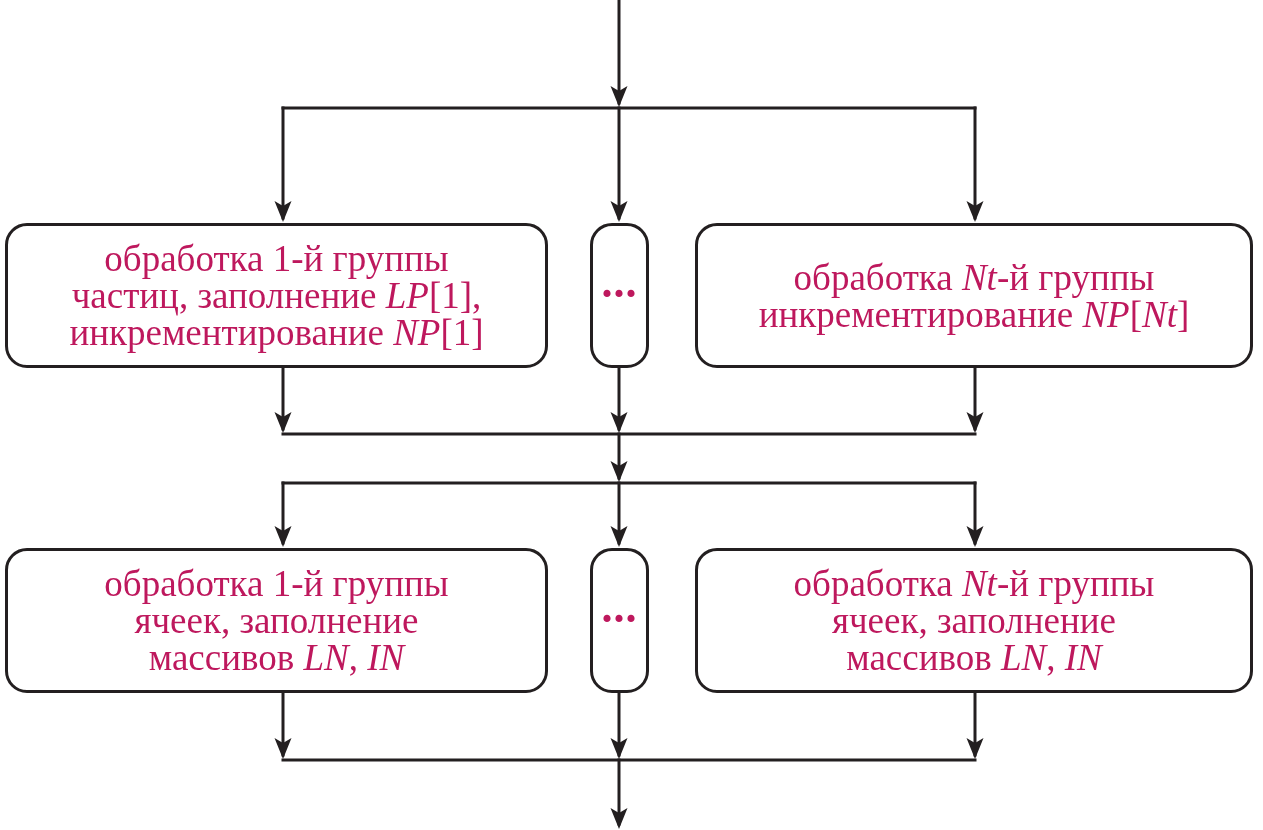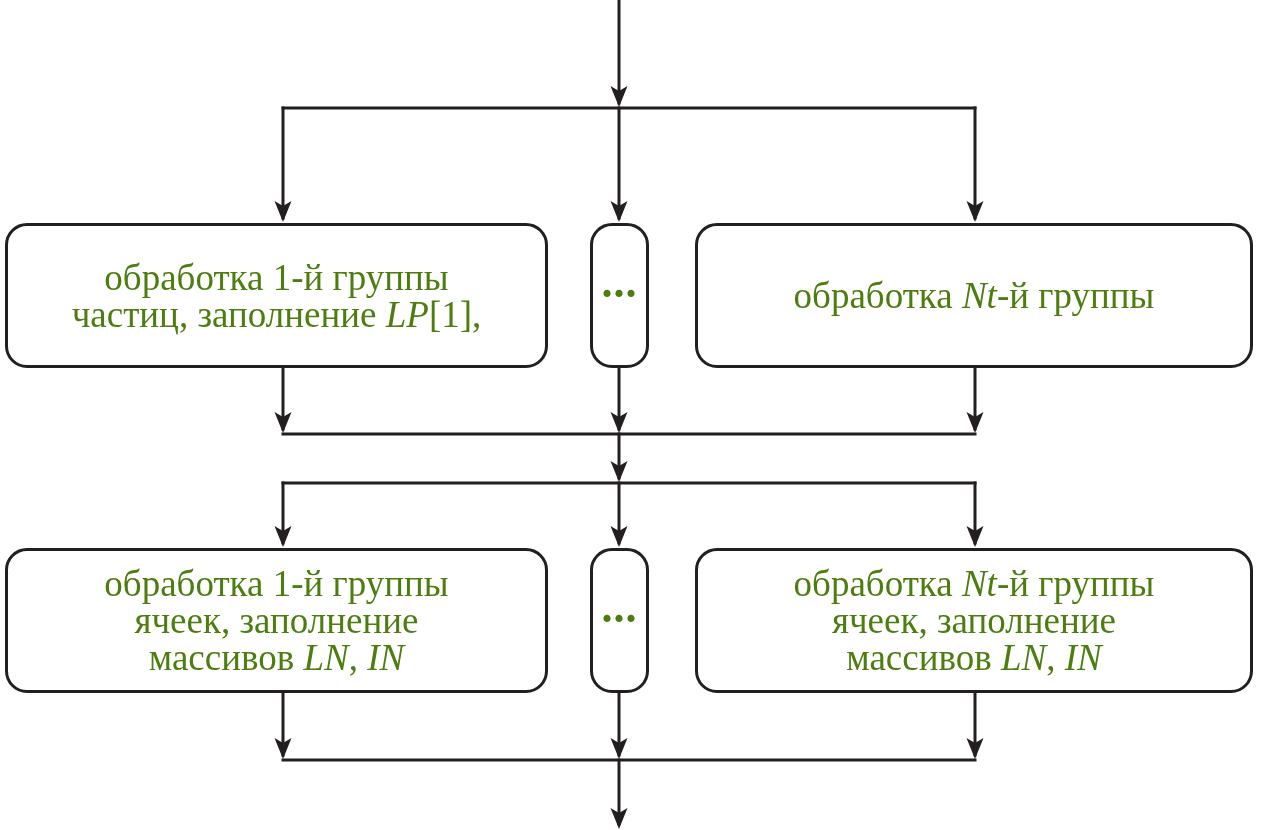--- a/index.html
+++ b/index.html
@@ -15,21 +15,21 @@
     position: absolute;
     left: 0; top: 0;
     width: 1263px; height: 830px;
   }
   .box {
     position: absolute;
     box-sizing: border-box;
     background: #ffffff;
     border: 3px solid #231f20;
     border-radius: 22px;
-    color: #4d7c0f;
+    color: #be185d;
     display: flex;
     flex-direction: column;
     align-items: center;
     justify-content: center;
     text-align: center;
     font-size: 37px;
     line-height: 37px;
   }
   .box .line { white-space: nowrap; }
   .it { font-style: italic; }
@@ -93,31 +93,37 @@
     </g>
   </svg>
 
   <div id="box-p1" class="box">
     <div class="line">
       <span>обработка 1-й группы</span>
     </div>
     <div class="line">
       <span>частиц, заполнение </span><span class="it">LP</span><span>[1],</span>
     </div>
+    <div class="line">
+      <span>инкрементирование </span><span class="it">NP</span><span>[1]</span>
+    </div>
   </div>
 
   <div id="box-pe" class="box">
     <div class="line dots">
       <span>...</span>
     </div>
   </div>
 
   <div id="box-pn" class="box">
     <div class="line">
       <span>обработка </span><span class="it">Nt</span><span>-й группы</span>
+    </div>
+    <div class="line">
+      <span>инкрементирование </span><span class="it">NP</span><span>[</span><span class="it">Nt</span><span>]</span>
     </div>
   </div>
 
   <div id="box-c1" class="box">
     <div class="line">
       <span>обработка 1-й группы</span>
     </div>
     <div class="line">
       <span>ячеек, заполнение</span>
     </div>

